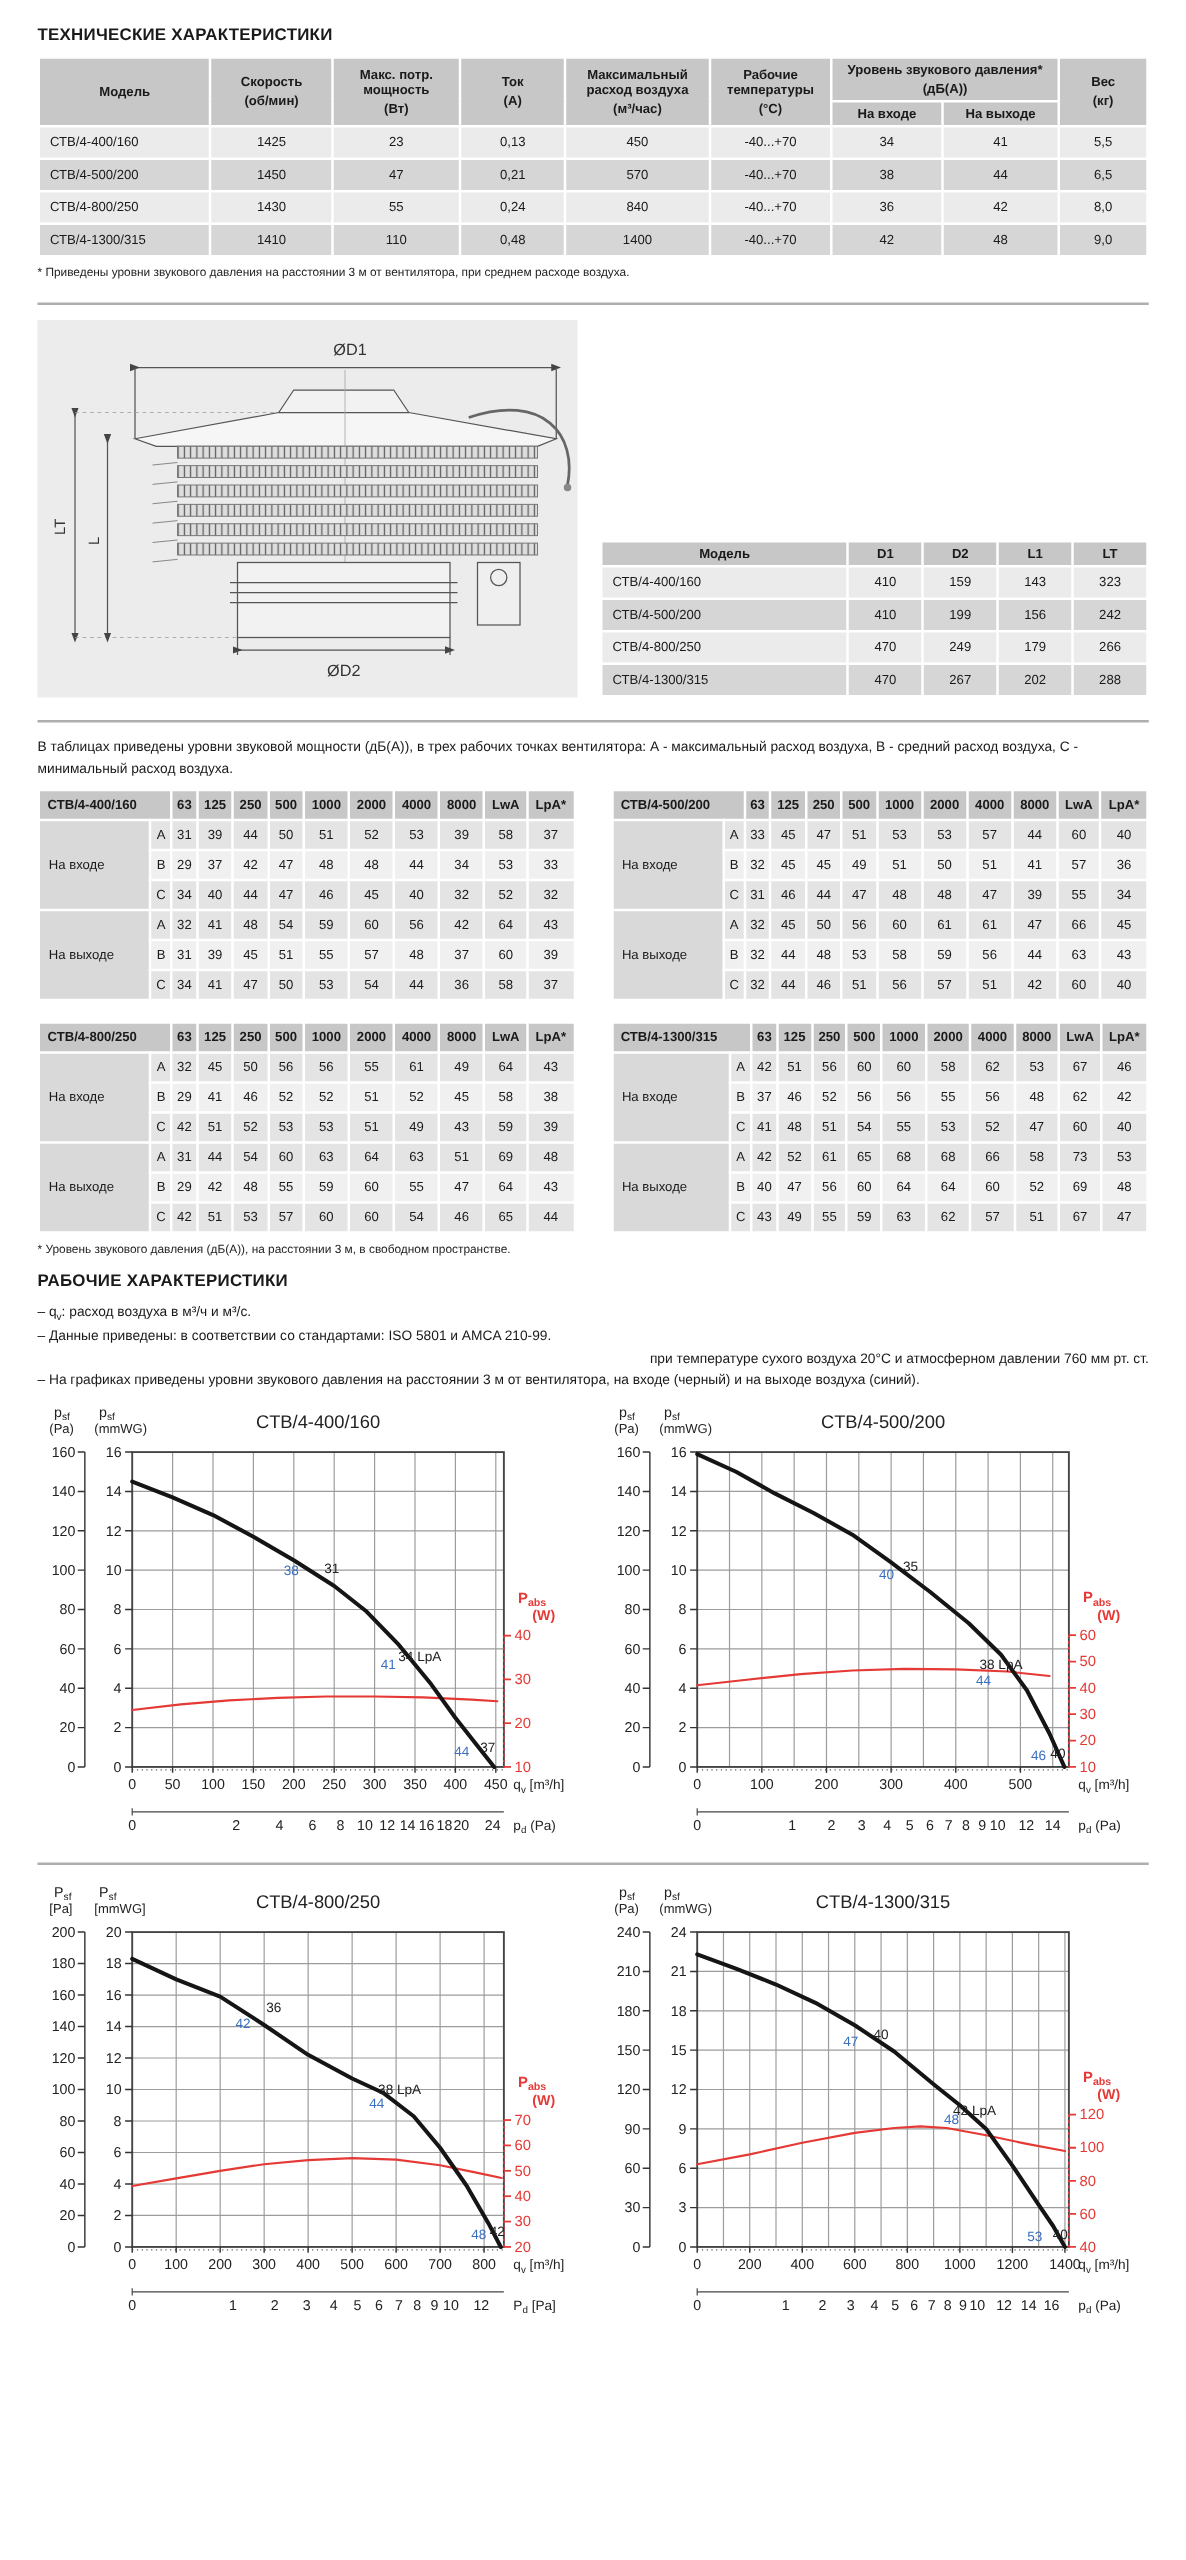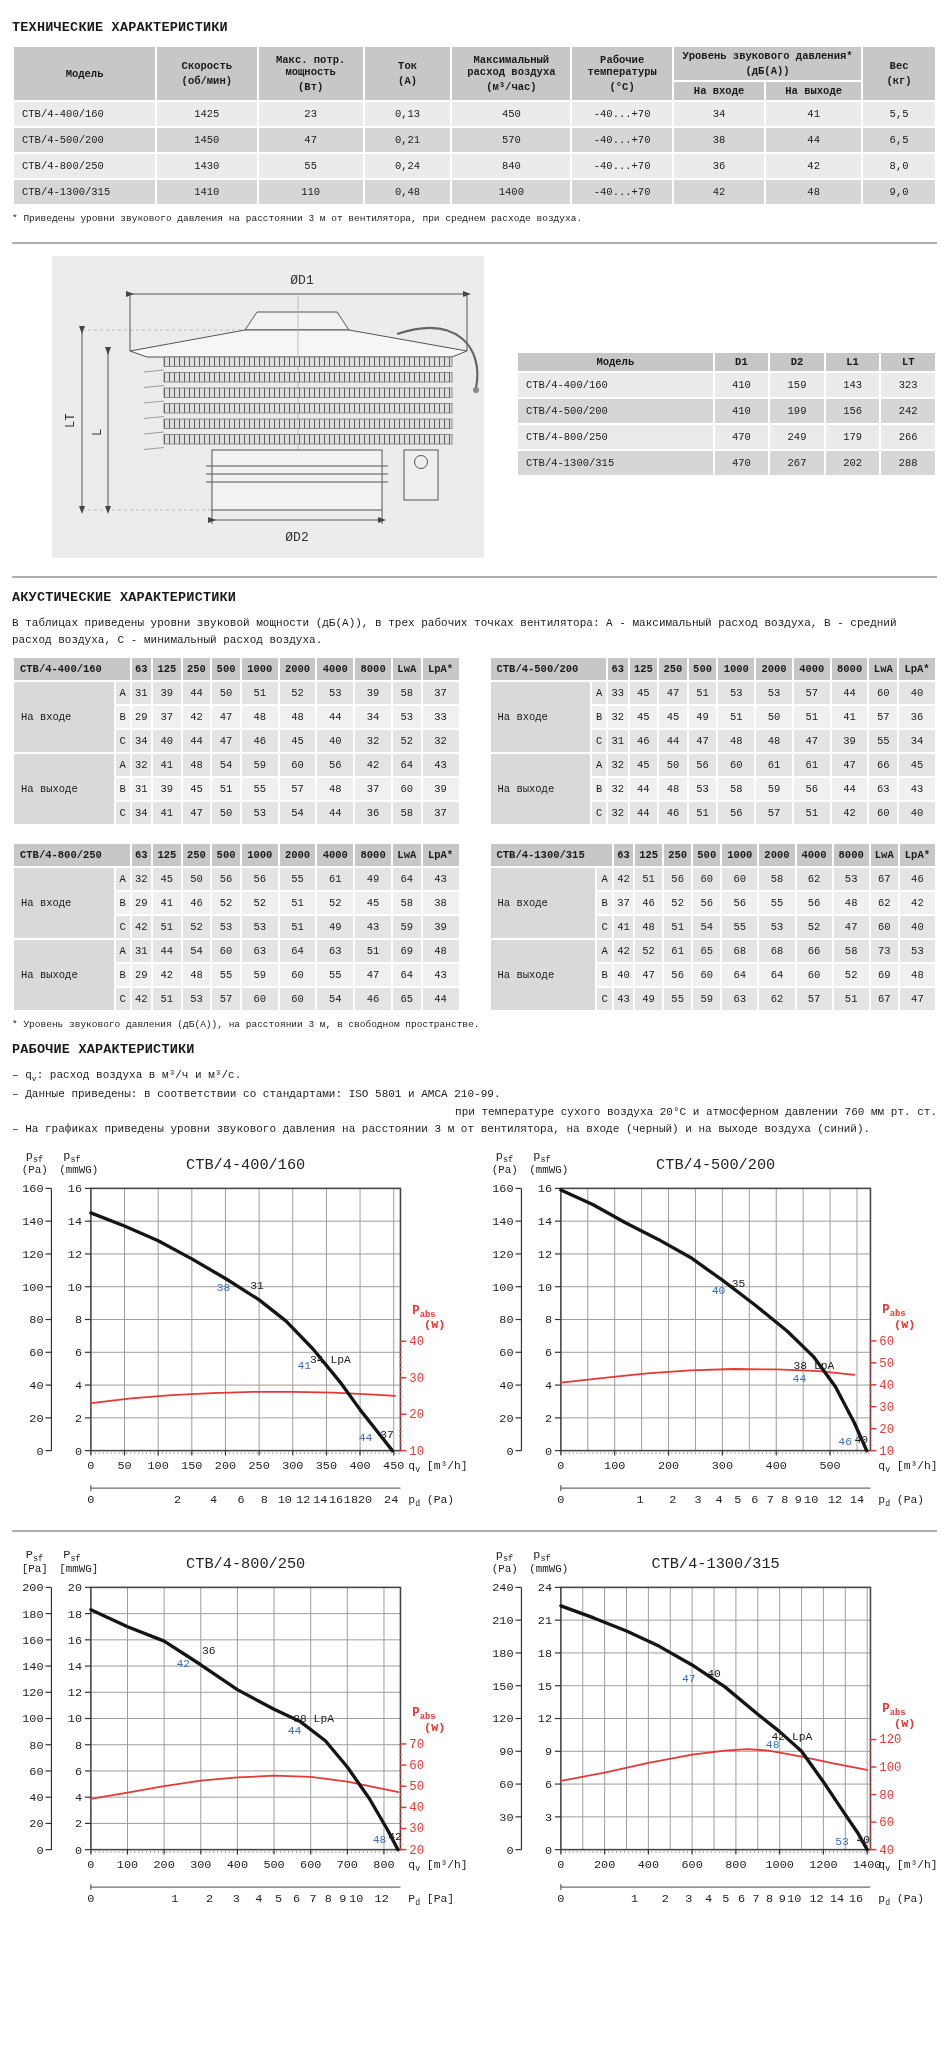--- a/index.html
+++ b/index.html
@@ -1,32 +1,32 @@
 <!DOCTYPE html>
 <html><head>
 <meta charset="utf-8">
 <style>
   html,body{margin:0;padding:0;background:#fff;}
   body{width:949px;font-family:"Liberation Sans",sans-serif;color:#1a1a1a;}
-  .page{padding:8px 12px 24px;box-sizing:border-box;font-family:Liberation Mono, monospace;}
+  .page{padding:8px 30px 24px;box-sizing:border-box;}
   h2.sec{font-size:13.5px;font-weight:bold;margin:12px 0 10px;letter-spacing:.2px;}
   .divider{border:none;border-top:2px solid #aeaeae;margin:18px 0 12px;}
   
   table{border-collapse:collapse;width:100%;}
   .dtable th,.dtable td{border:2px solid #fff;font-size:10.5px;padding:3px 4px;text-align:center;vertical-align:middle;}
   .dtable th{background:#c7c7c7;font-weight:bold;}
   .dtable th .tt{font-weight:bold;}
   .dtable th .tu{font-weight:bold;margin-top:3px;}
   .dtable tbody tr.odd td{background:#ebebeb;}
   .dtable tbody tr.even td{background:#d6d6d6;}
   .dtable td.model{text-align:left;padding-left:8px;}
   .dtable tbody td{height:18px;}
   .footnote{font-size:9.5px;margin:7px 0 2px;color:#222;}
   
-  .dims-flex{display:flex;gap:32px;align-items:center;margin-left:40px;}
+  .dims-flex{display:flex;gap:18px;align-items:flex-end;}
   #fan-drawing{background:#ececec;width:432px;height:302px;flex:none;}
   #fan-drawing svg{display:block;width:100%;height:100%;}
   #dims-wrap{flex:1;padding-top:14px;}
   
   .ac-intro{font-size:11px;line-height:1.5;margin:4px 0 8px;}
   .ac-grid{display:grid;grid-template-columns:1fr 1fr;column-gap:28px;row-gap:16px;}
   .atable th,.atable td{border:2px solid #fff;font-size:10.5px;padding:2px 1px;text-align:center;height:18px;}
   .atable th{background:#c7c7c7;font-weight:bold;}
   .atable th.model{text-align:left;padding-left:6px;}
   .atable td.group{background:#d9d9d9;text-align:left;padding-left:7px;}
@@ -248,21 +248,20 @@
               </tr>
             </tbody>
           </table>
         </div>
     </div>
   </section>
 
   <hr class="divider">
 
   <section>
-    <h2 class="sec">АКУСТИЧЕСКИЕ ХАРАКТЕРИСТИКИ</h2>
     <p class="ac-intro">В таблицах приведены уровни звуковой мощности (дБ(А)), в трех рабочих точках вентилятора: А - максимальный расход воздуха, В - средний расход воздуха, С - минимальный расход воздуха.</p>
     <div class="ac-grid" id="acoustic-tables">
         <table class="atable">
           <thead>
             <tr>
               <th class="model" colspan="2">СТВ/4-400/160</th>
               <th>63</th>
               <th>125</th>
               <th>250</th>
               <th>500</th>

